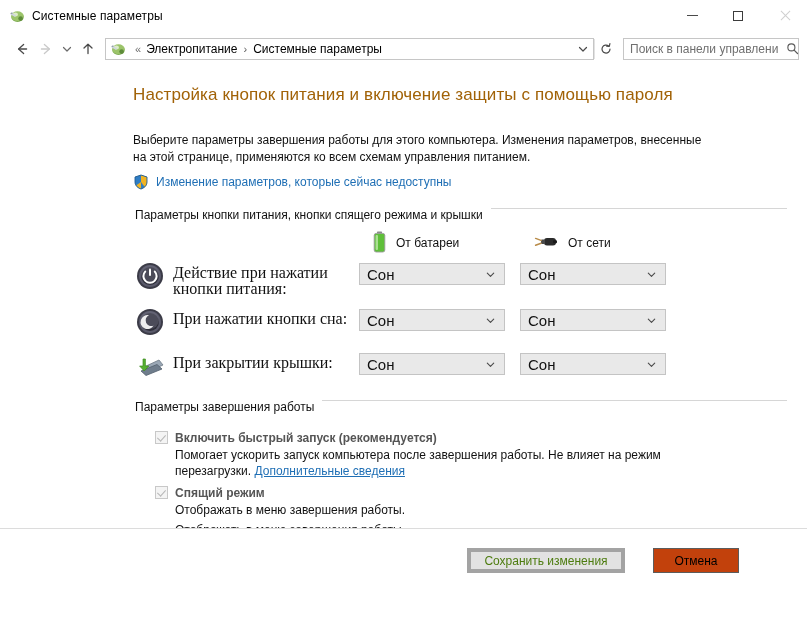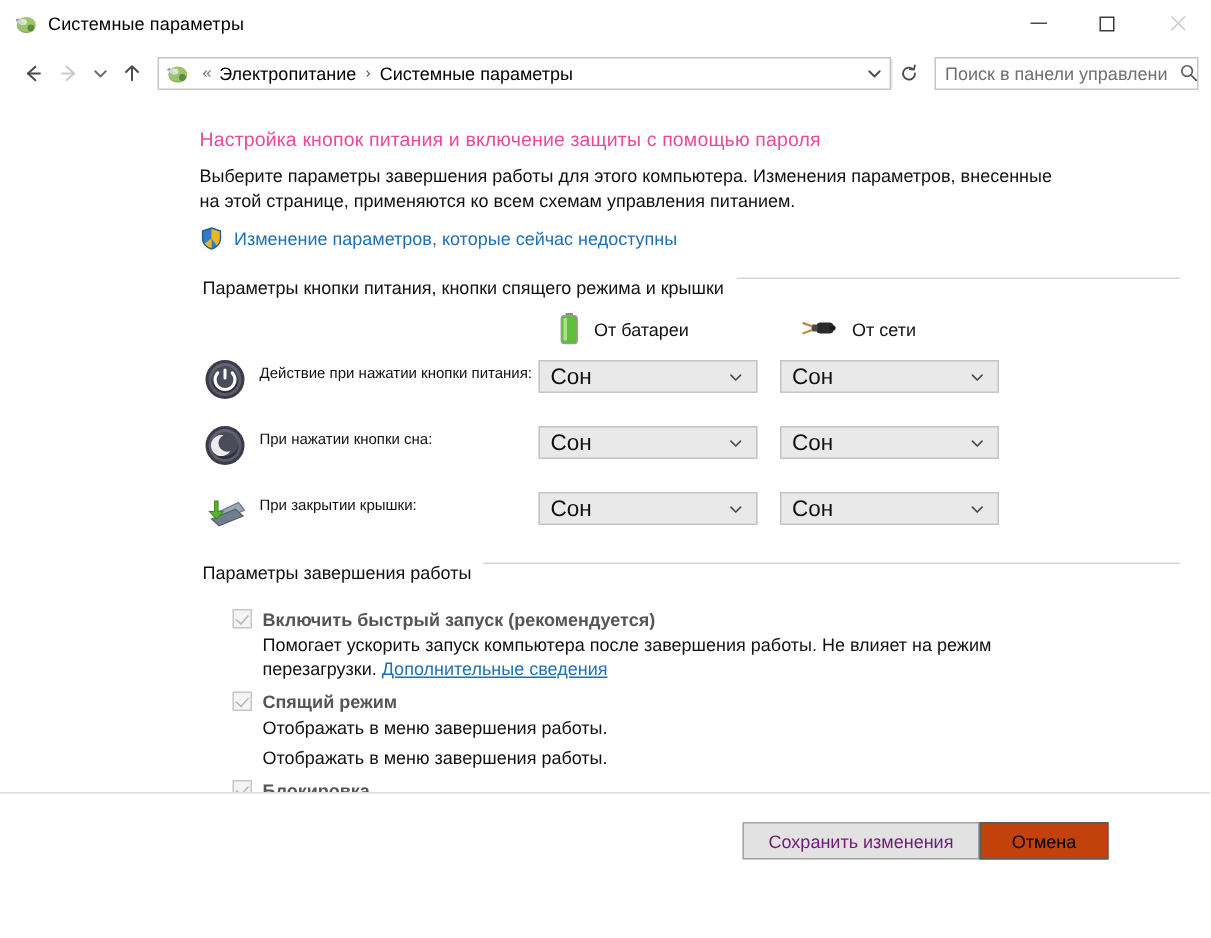--- a/index.html
+++ b/index.html
@@ -196,24 +196,24 @@
     background: #ffffff;
     box-sizing: border-box;
     overflow: hidden;
   }
   .content-inner {
     padding-left: 133px;
     padding-top: 20px;
     padding-right: 20px;
   }
   .page-title {
-    font-size: 13px;
-    color: #ec4899;
+    font-size: 17px;
+    color: #a16207;
     font-weight: normal;
-    margin: 0 0 9px 0;
+    margin: 0 0 27px 0;
     letter-spacing: 0.1px;
   }
   .page-desc {
     font-size: 12px;
     color: #111;
     line-height: 16.5px;
     max-width: 570px;
     margin: 0 0 9px 0;
   }
   .uac-row {
@@ -284,25 +284,26 @@
     height: 30px;
     margin-right: 8px;
     margin-top: 1px;
     flex: 0 0 auto;
     display: flex;
     align-items: center;
     justify-content: center;
   }
   .opt-label {
     width: 186px;
-    font-size: 10px;
+    font-size: 16px;
     color: #111;
     line-height: 15.5px;
     flex: 0 0 auto;
     padding-top: 5px;
+    font-family: Liberation Serif, serif;
   }
   .combo {
     width: 146px;
     height: 22px;
     background: #e9e9e9;
     border: 1px solid #c4c4c4;
     box-sizing: border-box;
     display: flex;
     align-items: center;
     justify-content: space-between;
@@ -392,23 +393,23 @@
     box-sizing: border-box;
     font-family: "Liberation Sans", sans-serif;
     font-size: 12px;
     display: flex;
     align-items: center;
     justify-content: center;
     padding: 0 12px;
   }
   .btn-disabled {
     background: #e2e2e2;
-    border: 1px solid #a3a3a3;
-    color: #701a75;
-    margin-right: 0;
+    border: 4px solid #a3a3a3;
+    color: #4d7c0f;
+    margin-right: 28px;
     min-width: 158px;
   }
   .btn-default {
     background: #c2410c;
     border: 1px solid #5c5c5c;
     color: #000000;
     min-width: 86px;
   }
 </style>
 </head>

